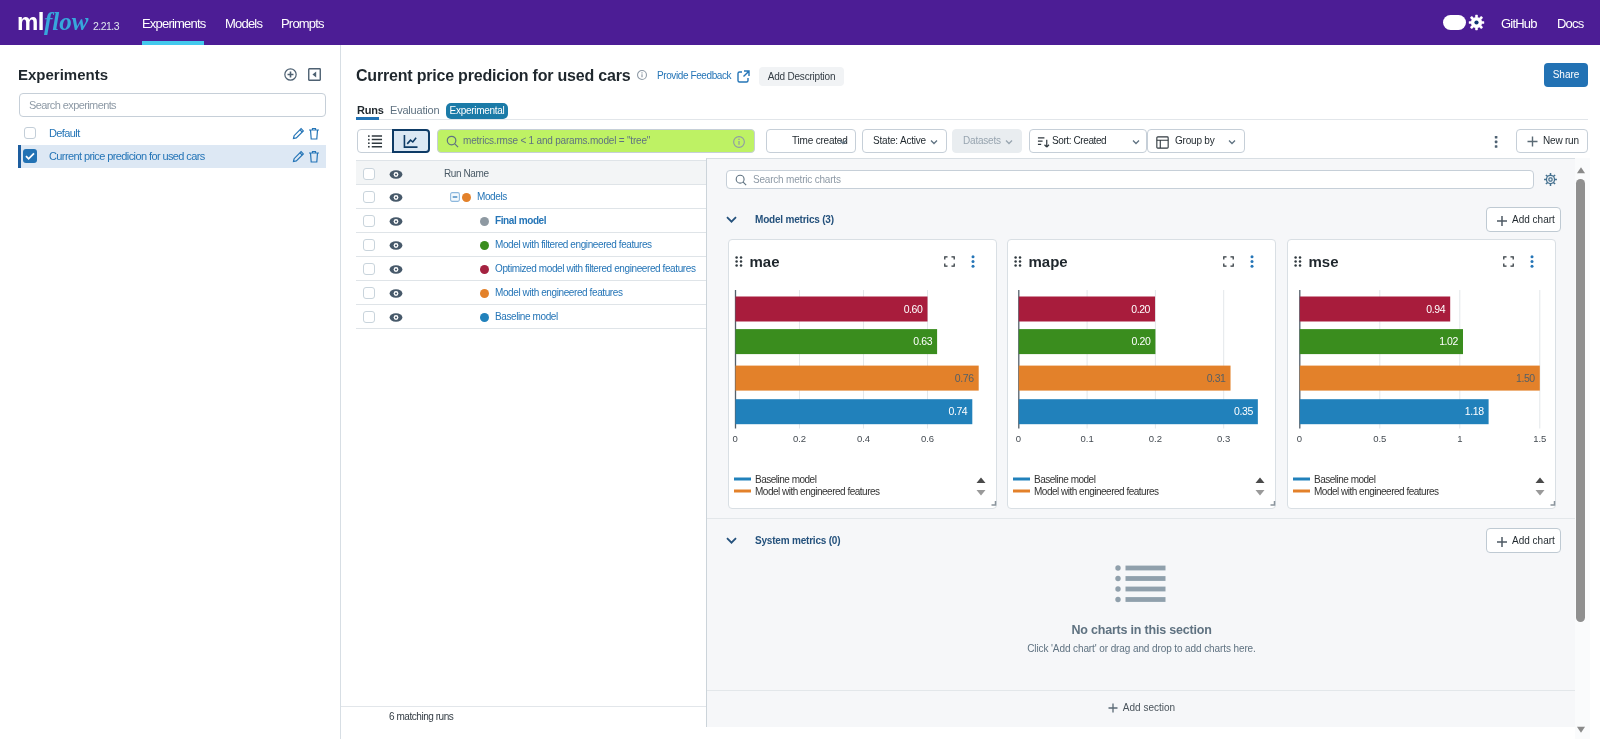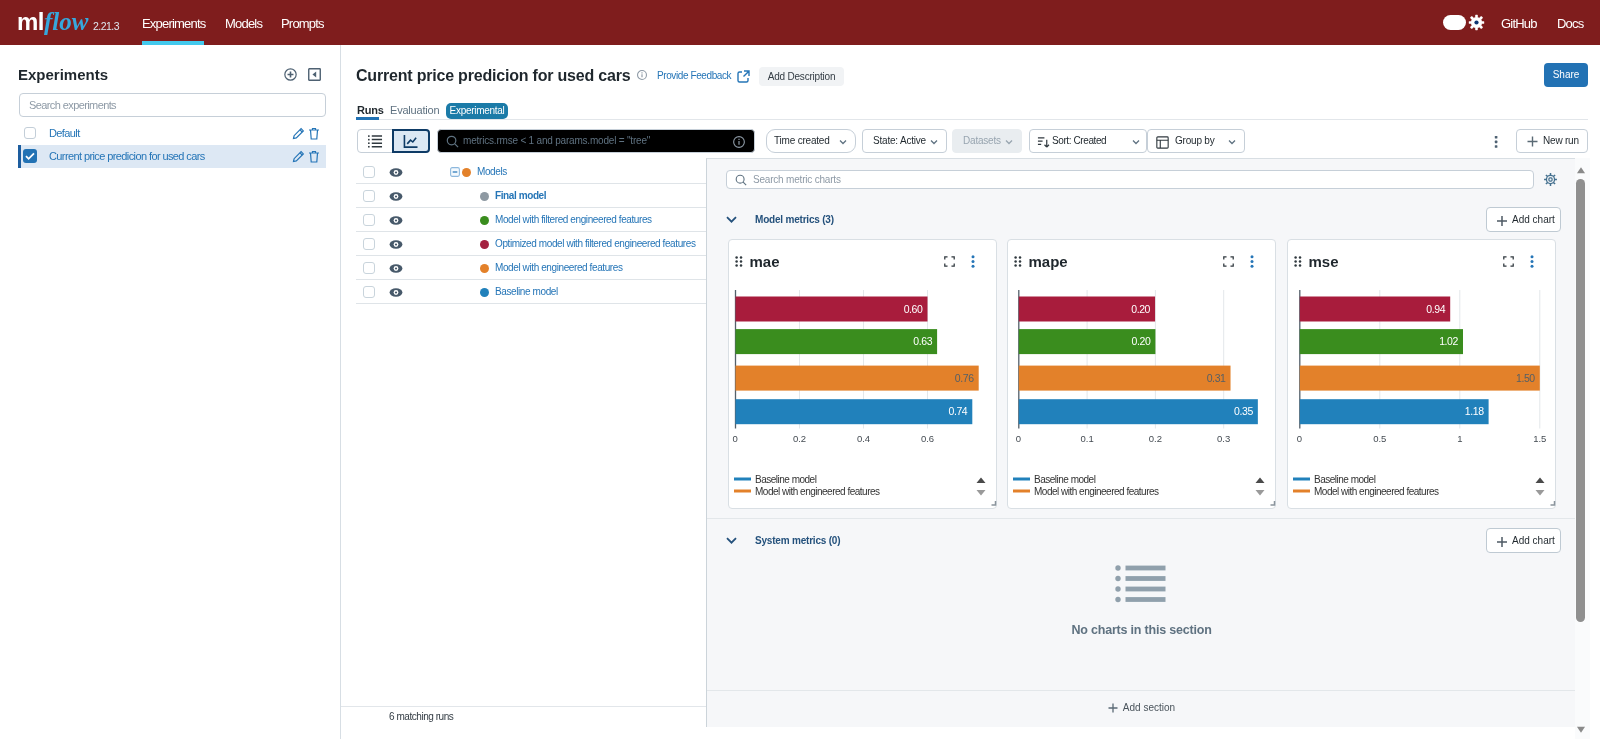--- a/index.html
+++ b/index.html
@@ -1,21 +1,21 @@
 <!DOCTYPE html>
 <html><head>
 <meta charset="utf-8">
 <style>
   * { margin:0; padding:0; box-sizing:border-box; }
   html,body { width:1600px; height:739px; overflow:hidden; }
   body { font-family:"Liberation Sans", sans-serif; background:#fff; position:relative; }
   .abs { position:absolute; }
 
   
-  .navbar { position:absolute; left:0; top:0; width:1600px; height:45px; background:#7f1d1d; }
+  .navbar { position:absolute; left:0; top:0; width:1600px; height:45px; background:#4c1d95; }
   .logo { position:absolute; left:17px; top:8px; }
   .logo .ml { color:#fff; font-weight:bold; font-size:24px; letter-spacing:-0.5px; }
   .logo .flow { color:#37a7dc; font-style:italic; font-size:25px; font-weight:bold; font-family:"Liberation Serif",serif; }
   .logo .ver { color:#dfe6ee; font-size:10.5px; letter-spacing:-0.5px; }
   .navlink { position:absolute; top:0; height:45px; line-height:48px; color:#fff; font-size:13px; letter-spacing:-0.8px; }
   .nav-underline { position:absolute; left:142px; top:41px; width:62px; height:4px; background:#43c9ed; }
 
   
   .sidebar { position:absolute; left:0; top:45px; width:341px; height:694px; background:#fff; border-right:1px solid #d7dee4; }
   .sb-title { position:absolute; left:18px; top:65.5px; font-size:15px; font-weight:bold; color:#1f272d; letter-spacing:0px; }
@@ -36,21 +36,21 @@
   
   .tabs-border { position:absolute; left:356px; top:119px; width:1232px; height:1px; background:#e2e6ea; }
   .tab { position:absolute; top:104px; font-size:11px; letter-spacing:-0.2px; }
   .tab-underline { position:absolute; left:356px; top:117px; width:23px; height:3px; background:#2272b4; }
   .badge { position:absolute; left:446px; top:103px; width:62px; height:16px; line-height:16px; text-align:center; background:#1b7ba8; border-radius:5px; color:#fff; font-size:10px; letter-spacing:-0.3px; }
 
   
   .tbtn { position:absolute; top:129px; height:24px; background:#fff; border:1px solid #c6cfd8; border-radius:4px; font-size:10px; letter-spacing:-0.2px; color:#1f272d; line-height:22px; }
   .seg1 { left:357px; width:36px; border-radius:4px 0 0 4px; }
   .seg2 { left:392px; width:38px; border-radius:0 4px 4px 0; background:#dce8f4; border:2px solid #0e3b66; }
-  .qbox { position:absolute; left:437px; top:129px; width:318px; height:24px; background:#000000; border:1px solid #c6cfd8; border-radius:4px; }
+  .qbox { position:absolute; left:437px; top:129px; width:318px; height:24px; background:#bef264; border:1px solid #c6cfd8; border-radius:4px; }
   .qtext { position:absolute; left:25px; top:5px; font-size:10px; letter-spacing:-0.2px; color:#5f7281; }
   .chev { position:absolute; right:8px; top:8px; width:8px; height:8px; }
 
   
   .table-wrap { position:absolute; left:356px; top:160px; width:350px; }
   .trow { position:relative; height:24px; border-bottom:1px solid #dfe4e8; background:#fff; }
   .thead { background:#f3f5f6; border-top:1px solid #dfe4e8; height:25px; }
   .trow .cbx { position:absolute; left:7px; top:6px; width:12px; height:12px; border:1px solid #c9d4dc; border-radius:3px; background:#fff; }
   .rname { position:absolute; top:6px; font-size:10px; letter-spacing:-0.4px; color:#2575b7; }
   .dot { position:absolute; top:7.5px; width:9px; height:9px; border-radius:50%; }
@@ -183,21 +183,21 @@
     <svg style="position:absolute; left:8px; top:5px;" width="13" height="13" viewBox="0 0 14 14">
       <circle cx="6" cy="6" r="4.6" fill="none" stroke="#5f7281" stroke-width="1.3"></circle>
       <path d="M9.5 9.5L13 13" stroke="#5f7281" stroke-width="1.3"></path>
     </svg>
     <div class="qtext">metrics.rmse &lt; 1 and params.model = "tree"</div>
     <svg style="position:absolute; right:9px; top:6px;" width="12" height="12" viewBox="0 0 13 13">
       <circle cx="6.5" cy="6.5" r="5.8" fill="none" stroke="#8e9aa6" stroke-width="1.2"></circle>
       <path d="M6.5 5.5v4M6.5 3v1.4" stroke="#8e9aa6" stroke-width="1.3"></path>
     </svg>
   </div>
-  <div class="tbtn" style="left:766px; width:90px; padding-left:7px;border-radius:9px;">Time created
+  <div class="tbtn" style="left:766px; width:90px; padding-left:25px;">Time created
     <svg class="chev" viewBox="0 0 8 8">
       <path d="M1 2.5l3 3 3-3" fill="none" stroke="#5f7281" stroke-width="1.3"></path>
     </svg></div>
   <div class="tbtn" style="left:862px; width:85px; padding-left:10px;">State: Active
     <svg class="chev" viewBox="0 0 8 8">
       <path d="M1 2.5l3 3 3-3" fill="none" stroke="#5f7281" stroke-width="1.3"></path>
     </svg></div>
   <div class="tbtn" style="left:952px; width:70px; padding-left:10px; background:#e9edf0; border-color:#e9edf0; color:#98a5b0;">Datasets
     <svg class="chev" viewBox="0 0 8 8">
       <path d="M1 2.5l3 3 3-3" fill="none" stroke="#98a5b0" stroke-width="1.3"></path>
@@ -228,20 +228,29 @@
     </g>
   </svg>
   <div class="tbtn" style="left:1516px; width:72px;">
     <svg style="position:absolute; left:10px; top:6px;" width="11" height="11" viewBox="0 0 11 11">
       <path d="M5.5 0.5v10M0.5 5.5h10" stroke="#5a6a75" stroke-width="1.4"></path>
     </svg>
     <span style="position:absolute; left:26px; top:0; line-height:22px;">New run</span>
   </div>
 
   <div class="table-wrap">
+    <div class="trow thead">
+      <div class="cbx" style="top:7px;"></div>
+      <svg style="position:absolute;left:33px;top:8px;" width="14" height="11" viewBox="0 0 15 12">
+        <ellipse cx="7.5" cy="6" rx="7" ry="4.6" fill="#47596a"></ellipse>
+        <circle cx="7.5" cy="6" r="2.6" fill="#fff"></circle>
+        <circle cx="7.5" cy="6" r="1.2" fill="#47596a"></circle>
+      </svg>
+      <div class="rname" style="left:88px; top:7px; color:#4a5a66;">Run Name</div>
+    </div>
     <div class="trow">
       <div class="cbx"></div>
       <svg style="position:absolute;left:33px;top:7px;" width="14" height="11" viewBox="0 0 15 12">
         <ellipse cx="7.5" cy="6" rx="7" ry="4.6" fill="#47596a"></ellipse>
         <circle cx="7.5" cy="6" r="2.6" fill="#fff"></circle>
         <circle cx="7.5" cy="6" r="1.2" fill="#47596a"></circle>
       </svg>
       <svg style="position:absolute;left:94px;top:7px;" width="10" height="10" viewBox="0 0 13 13">
         <rect x="0.8" y="0.8" width="11.4" height="11.4" rx="2" fill="#f4f9fd" stroke="#8db8dd" stroke-width="1.4"></rect>
         <path d="M3.5 6.5h6" stroke="#2575b7" stroke-width="1.6"></path>
@@ -507,20 +516,21 @@
         <rect x="10.5" y="1.6" width="40" height="4.8"></rect>
         <circle cx="3" cy="14.5" r="2.7"></circle>
         <rect x="10.5" y="12.1" width="40" height="4.8"></rect>
         <circle cx="3" cy="25" r="2.7"></circle>
         <rect x="10.5" y="22.6" width="40" height="4.8"></rect>
         <circle cx="3" cy="35.5" r="2.7"></circle>
         <rect x="10.5" y="33.1" width="40" height="4.8"></rect>
       </g>
     </svg>
     <div class="nocharts">No charts in this section</div>
+    <div class="nocharts2">Click 'Add chart' or drag and drop to add charts here.</div>
     <div class="divline" style="top:531px;"></div>
     <div class="addsection"><svg style="vertical-align:-1.5px; margin-right:5px;" width="10" height="10" viewBox="0 0 10 10">
         <path d="M5 0.5v9M0.5 5h9" stroke="#5a6a75" stroke-width="1.3"></path>
       </svg>Add section</div>
   </div>
 
   <div class="sb-track"></div>
   <svg class="abs" style="left:1576px; top:166px;" width="10" height="9" viewBox="0 0 11 10">
     <path d="M5.5 1.5L10 8H1z" fill="#8a8a8a"></path>
   </svg>

